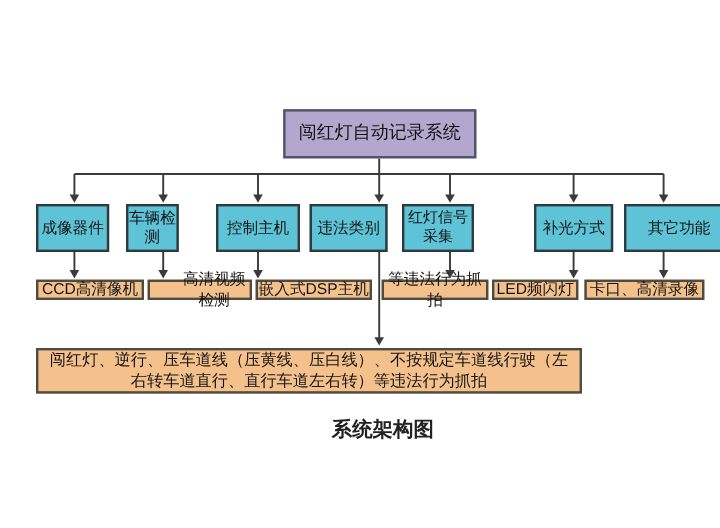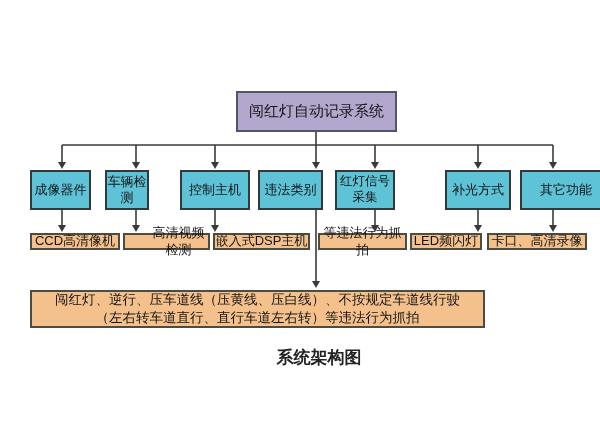--- a/index.html
+++ b/index.html
@@ -27,21 +27,21 @@
   .t7{left:520px;width:92px;}
   .orange{top:233px;height:17px;background:#f4c18c;border-color:#4c4c40;font-size:13px;}
   .o1{left:30px;width:90px;}
   .o2{left:123px;width:87px;padding-left:24px;}
   .o3{left:213px;width:97px;}
   .o4{left:318px;width:89px;}
   .o5{left:410px;width:72px;}
   .o6{left:487px;width:100px;}
   .wide{
     left:30px;top:290px;width:455px;height:38px;background:#f4c18c;
-    border-color:#4c4c40;font-size:13.5px;padding:2px 20px;line-height:1.35;
+    border-color:#4c4c40;font-size:13.5px;padding:2px 6px;line-height:1.35;
   }
   .caption{
     position:absolute;left:0;top:346px;width:100%;text-align:center;
     transform:translateX(19px);font-size:17px;font-weight:bold;color:#222;
   }
 </style>
 </head>
 <body>
 
 <div class="canvas">

